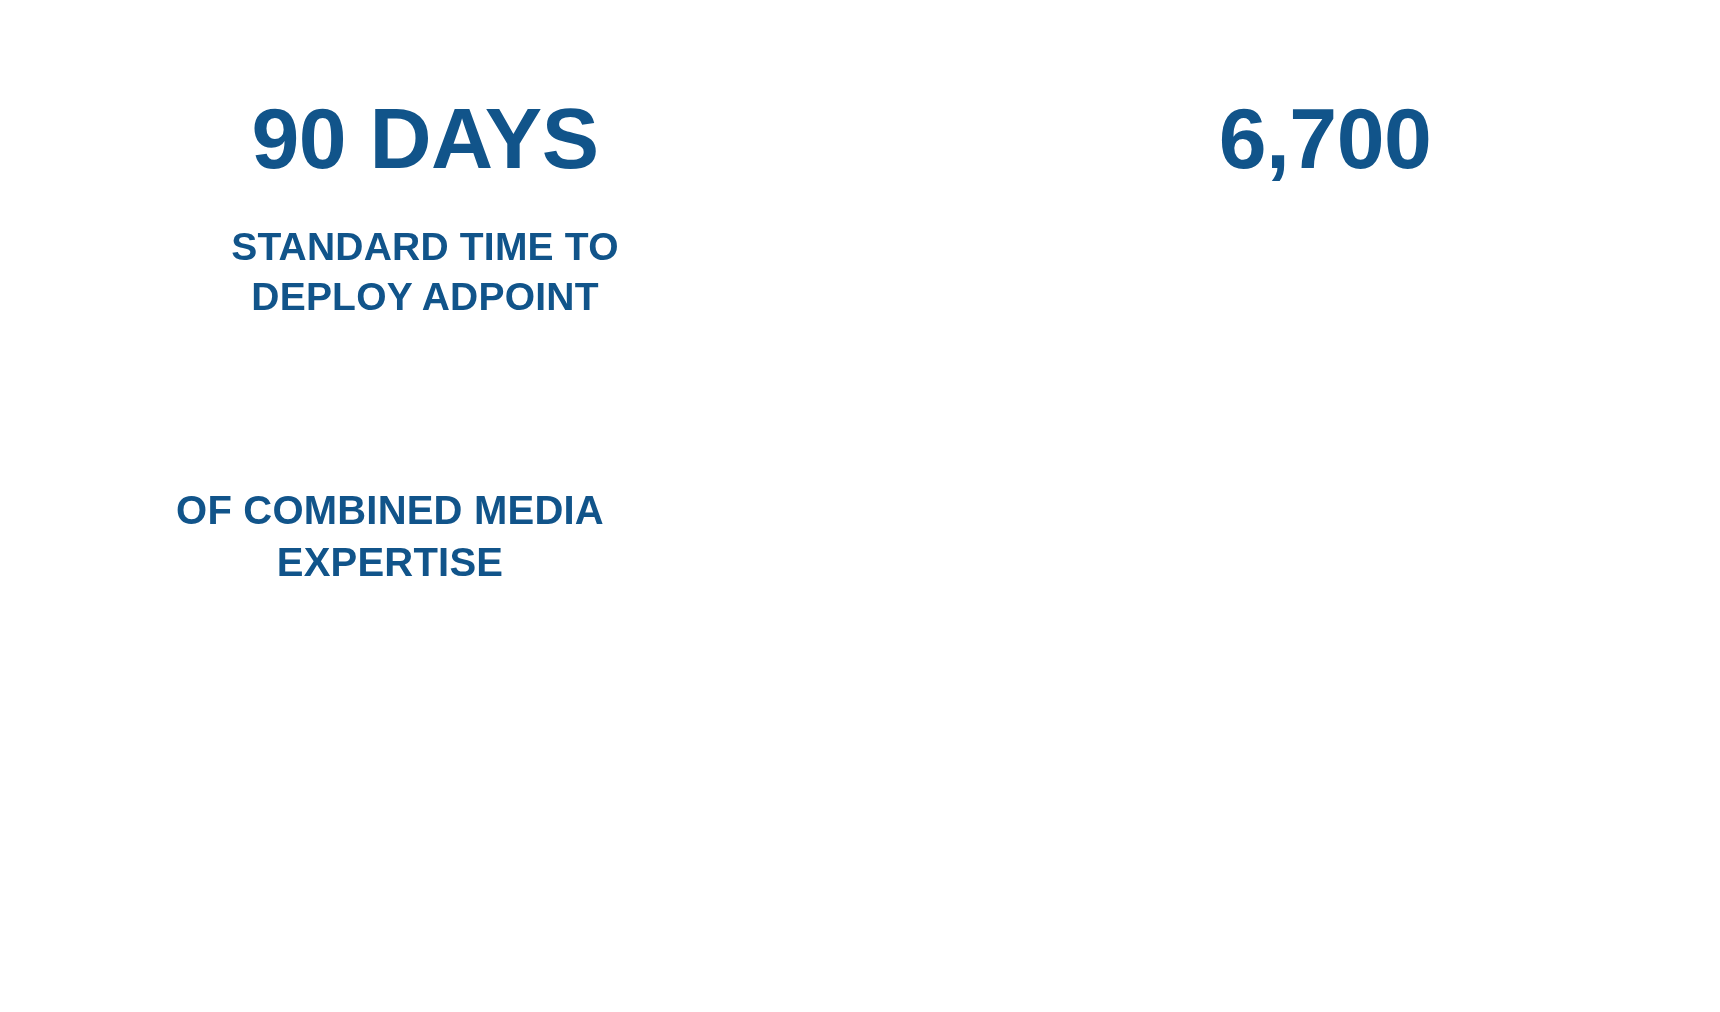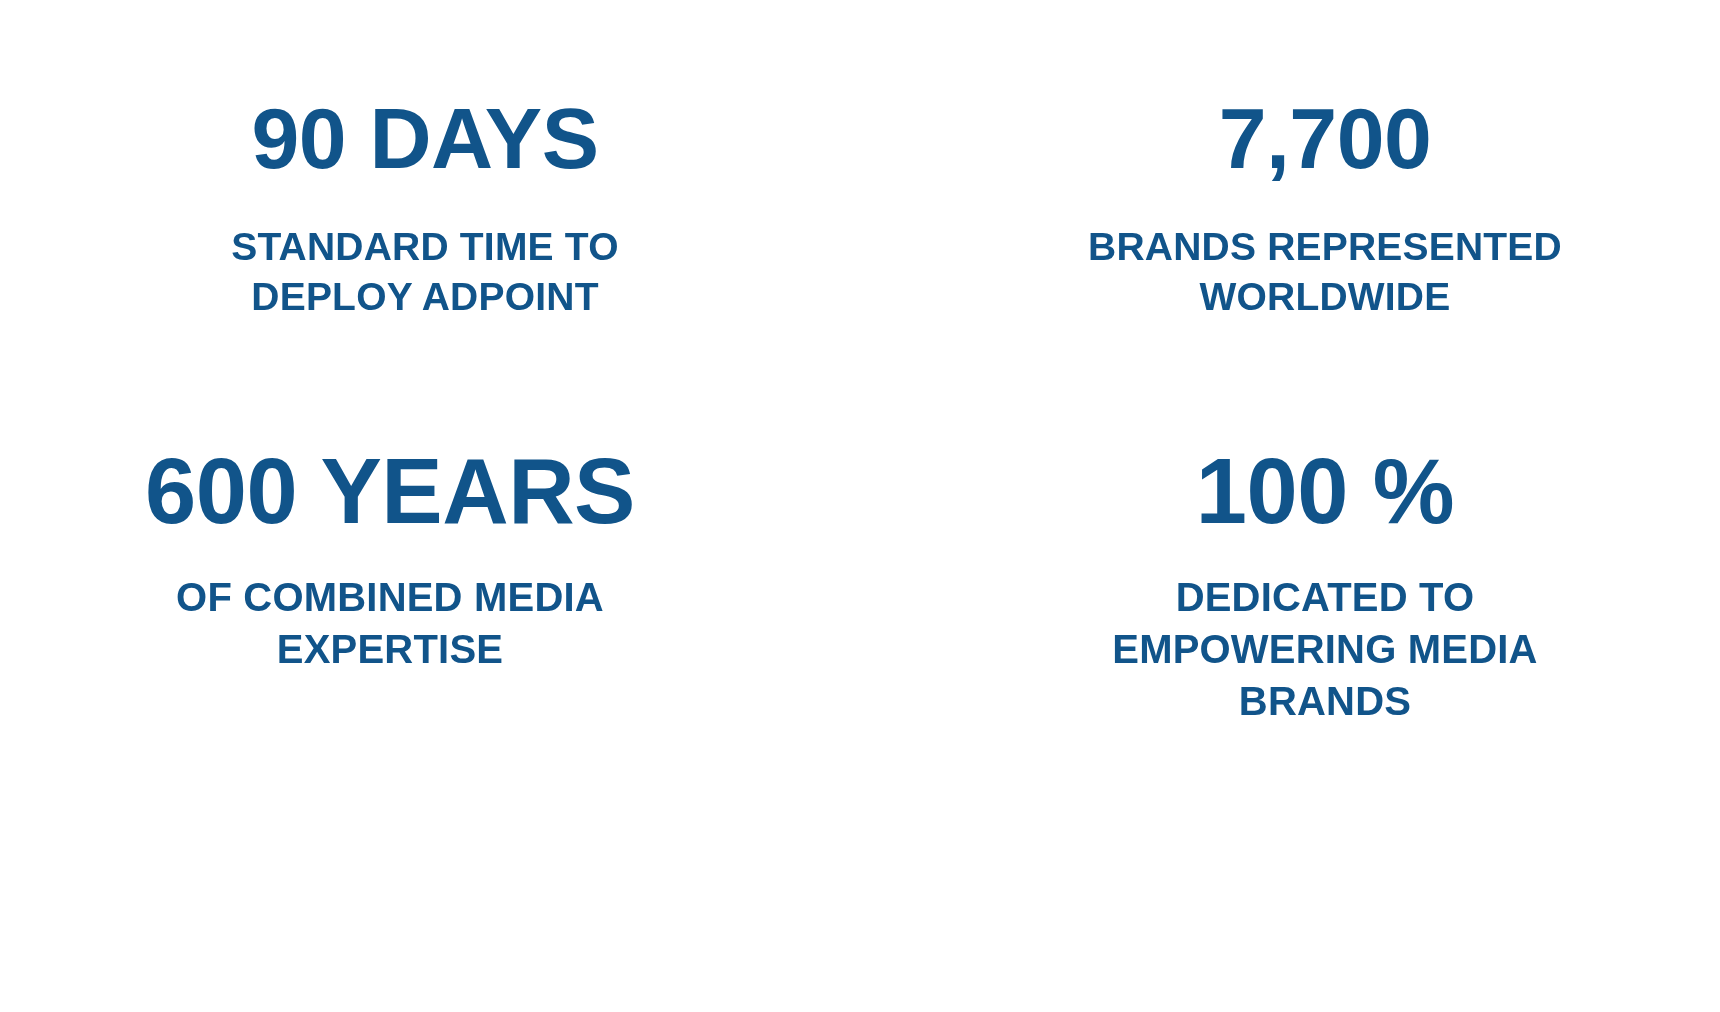--- a/index.html
+++ b/index.html
@@ -97,29 +97,23 @@
 <body>
 
 <div class="stats-board">
 
   <div class="stat-block r1 c1">
     <div class="stat-value">90 DAYS</div>
     <div class="stat-label">STANDARD TIME TO DEPLOY ADPOINT</div>
   </div>
 
   <div class="stat-block r1 c2">
-    <div class="stat-value">7,700</div>
-    <div class="stat-label">BRANDS REPRESENTED WORLDWIDE</div>
+    <div class="stat-value">6,700</div>
   </div>
 
   <div class="stat-block r2 c1">
-    <div class="stat-value">600 YEARS</div>
     <div class="stat-label">OF COMBINED MEDIA EXPERTISE</div>
   </div>
 
-  <div class="stat-block r2 c2">
-    <div class="stat-value">100 %</div>
-    <div class="stat-label">DEDICATED TO EMPOWERING MEDIA BRANDS</div>
-  </div>
 
   <div class="spacer-row"></div>
 
 </div>
 
 </body></html>

